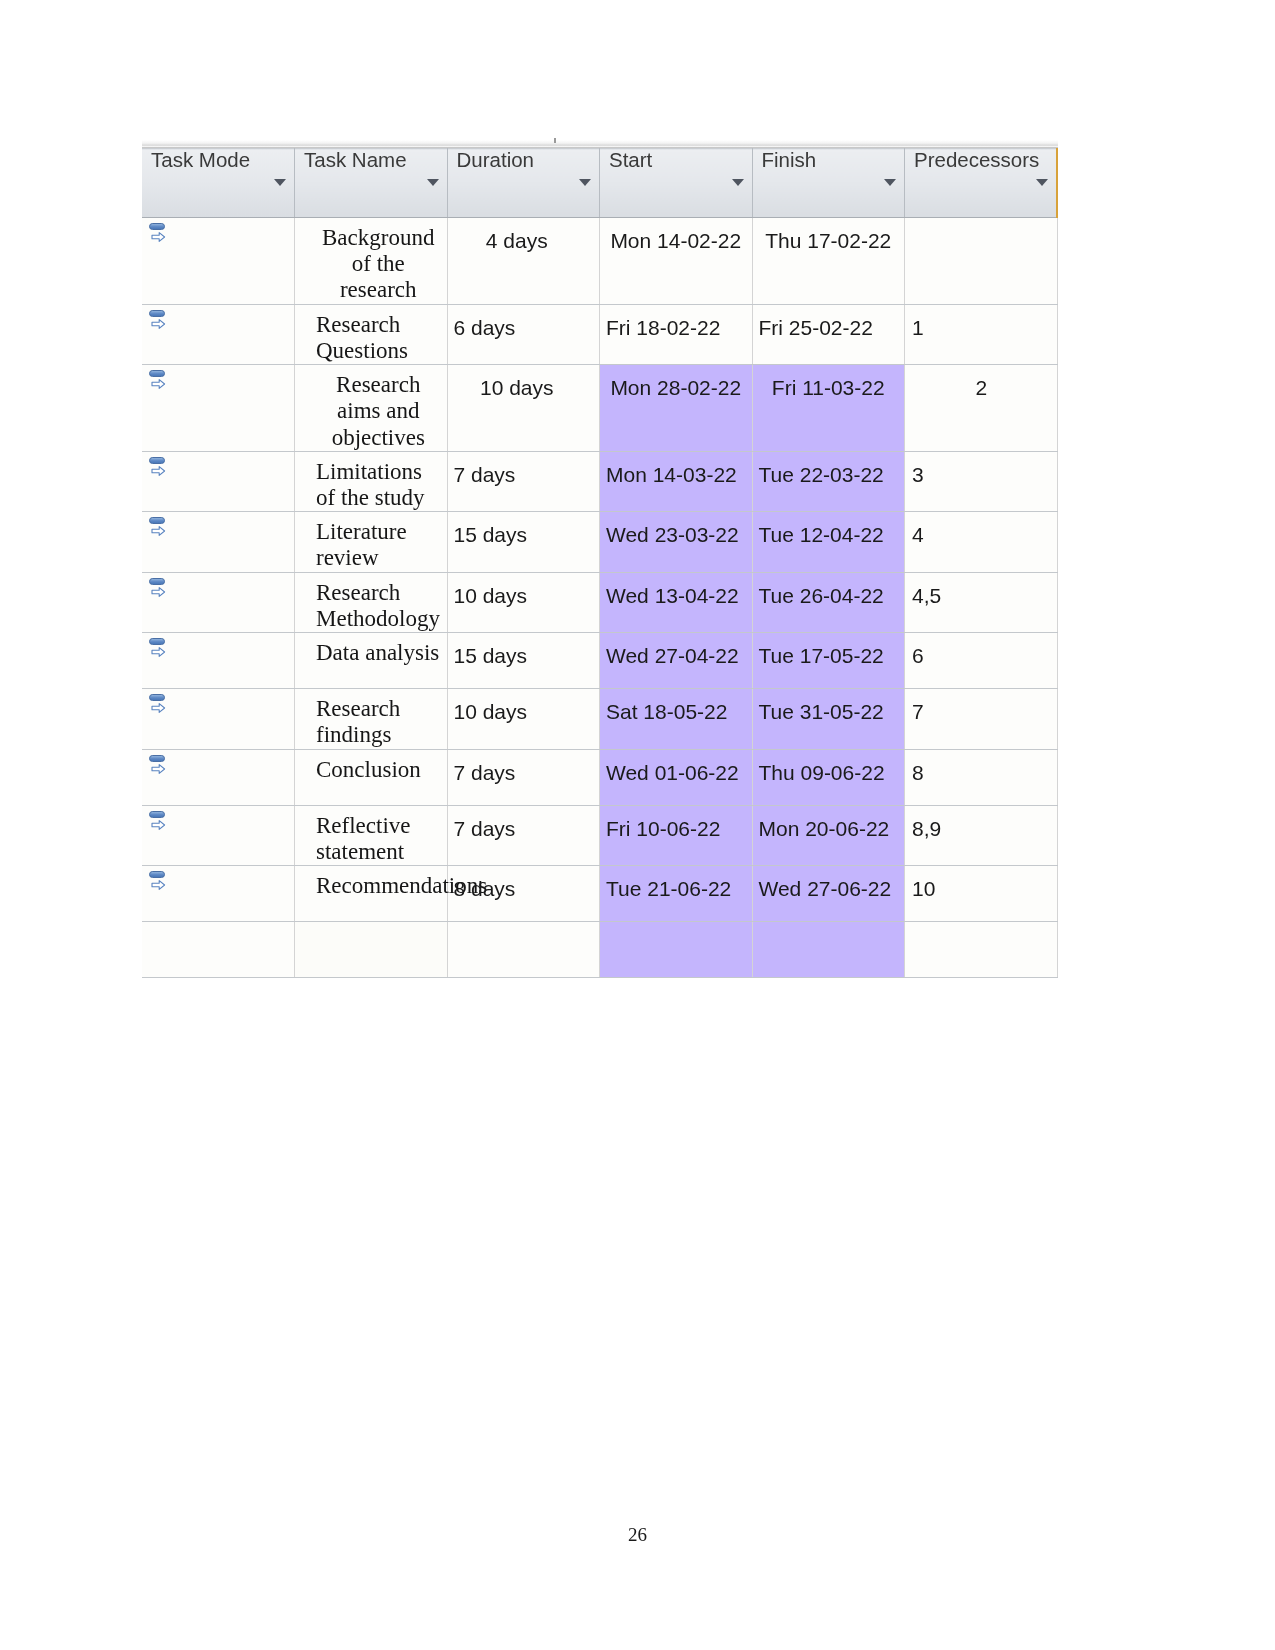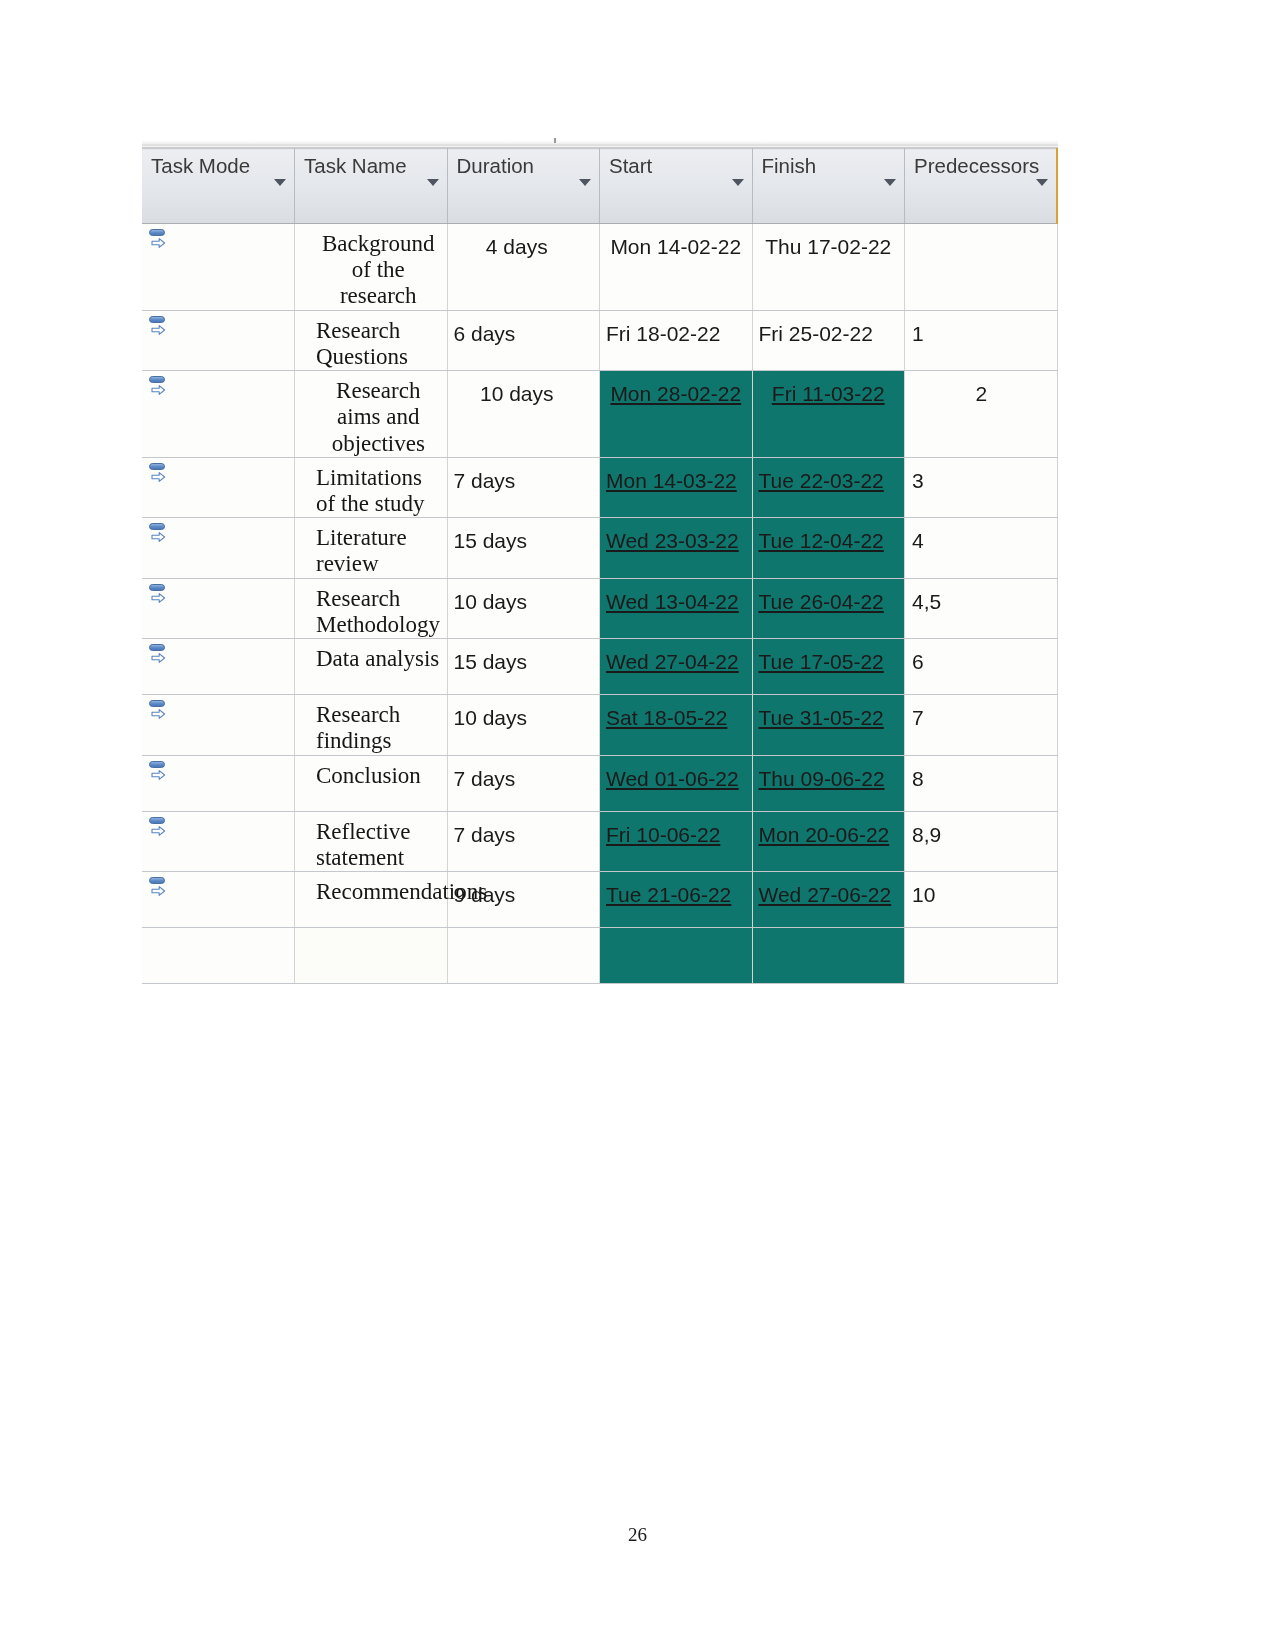--- a/index.html
+++ b/index.html
@@ -55,21 +55,21 @@
     table-layout: fixed;
     background: #ffffff;
   }
 
   
   table.grid thead th {
     background: linear-gradient(to bottom, #eceef1 0%, #e4e7eb 50%, #d9dde2 100%);
     border-right: 1px solid #b7bcc2;
     border-bottom: 1px solid #a9aeb4;
     border-top: 1px solid #c9cdd2;
-    padding: 6px 8px 6px 9px;
+    padding: 0 8px 6px 9px;
     height: 62px;
     vertical-align: top;
     text-align: left;
     font-weight: normal;
     font-size: 20.5px;
     color: #3a3a3a;
     font-family: "Liberation Sans", sans-serif;
     position: relative;
     line-height: 1.12;
   }
@@ -135,22 +135,21 @@
   td.c-pred {
     width: 152px;
     padding: 11px 6px 0 7px;
     font-family: "Liberation Sans", sans-serif;
     font-size: 21px;
     color: #1a1a1a;
     border-right: 1px solid #c4c8cc;
     background: #ffffff;
   }
   tr.hl td.c-start, tr.hl td.c-finish {
-    background: #0f766e;
-    text-decoration: underline;
+    background: #c4b5fd;
   }
 
   
   tr.r-tall td { height: 66px; text-align: center; }
 
   
   tr.r-sliver td {
     height: 18px;
     border-bottom: 1px solid #bcbcbc;
   }
@@ -388,21 +387,21 @@
           <tr class="hl">
             <td class="c-mode">
               <span class="taskmode-icon">
                 <span class="pin-bar"></span>
                 <svg class="pin-arrow" viewBox="0 0 15 12">
                   <path d="M1 4.2 H8.2 V1.6 L13.6 6 L8.2 10.4 V7.8 H1 Z" fill="#ffffff" stroke="#5a84c0" stroke-width="1.1" stroke-linejoin="round"></path>
                 </svg>
               </span>
             </td>
             <td class="c-name">Recommendations</td>
-            <td class="c-dur">9 days</td>
+            <td class="c-dur">8 days</td>
             <td class="c-start">Tue 21-06-22</td>
             <td class="c-finish">Wed 27-06-22</td>
             <td class="c-pred">10</td>
           </tr>
           <tr class="r-sliver hl">
             <td class="c-mode"></td>
             <td class="c-name"></td>
             <td class="c-dur"></td>
             <td class="c-start"></td>
             <td class="c-finish"></td>

